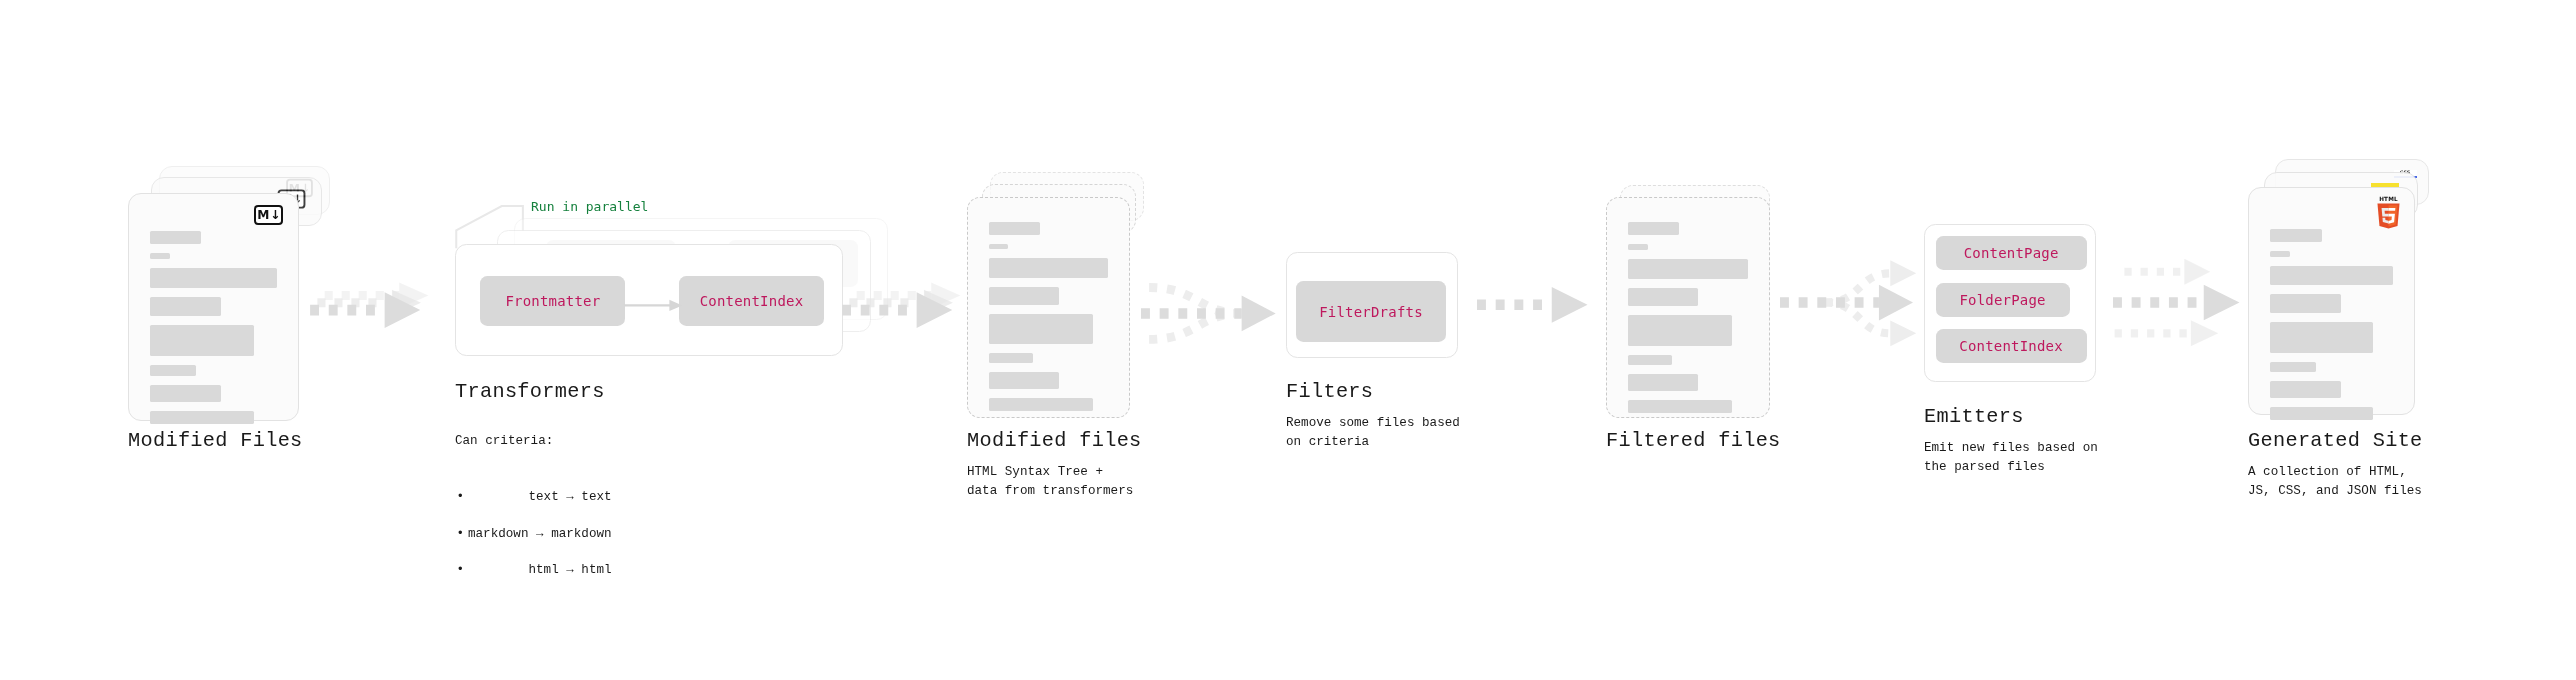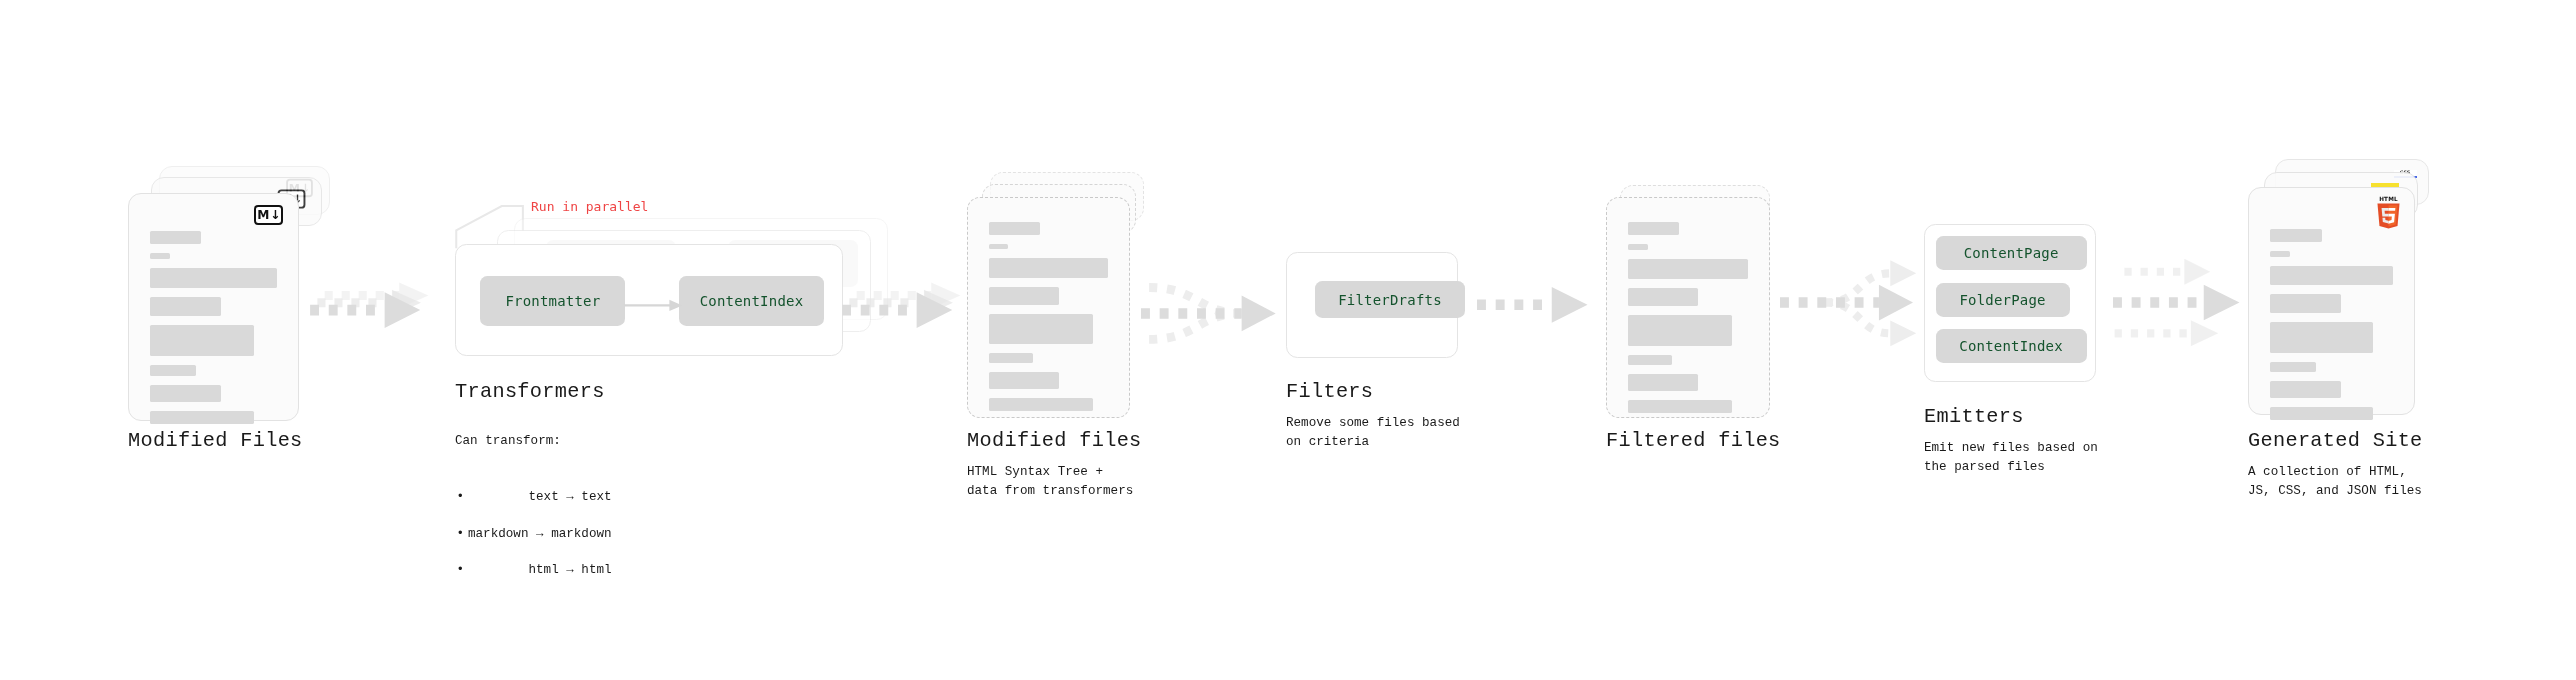--- a/index.html
+++ b/index.html
@@ -54,21 +54,21 @@
   
   .proc-box {
     position: absolute;
     border: 1.6px solid #e4e4e4;
     border-radius: 11.4px;
     background: #ffffff;
   }
   .chip {
     background: #d8d8d8;
     border-radius: 7.3px;
-    color: #14532d;
+    color: #be185d;
     display: flex; align-items: center; justify-content: center;
     font-size: 14px;
     letter-spacing: 0.2px;
     white-space: nowrap;
   }
 
   
   .caption { position: absolute; font-family: Liberation Mono, monospace; }
   .cap-title {
     font-size: 20.3px; color: #1a1a1a; letter-spacing: 0.3px; white-space: nowrap;
@@ -76,21 +76,21 @@
   .cap-sub {
     margin-top: 11.4px; font-size: 12.6px; color: #1a1a1a; line-height: 1.45;
     white-space: pre-line;
   }
   .cap-sub.list { margin-top: 10.6px; }
   .cap-sub ul { list-style: none; margin-top: 1.6px; }
   .cap-sub li { padding-left: 13px; position: relative; text-align: right; }
   .cap-sub li:before { content: "•"; position: absolute; left: 1.6px; }
 
   .parallel-lbl {
-    position: absolute; font-size: 13px; color: #ef4444; white-space: nowrap;
+    position: absolute; font-size: 13px; color: #15803d; white-space: nowrap;
   }
 
   svg.flow { position: absolute; overflow: visible; }
 </style>
 </head>
 <body>
 
 <div id="stage">
 
   <div class="doc-stack">
@@ -183,21 +183,21 @@
     <div class="chip" style="position:absolute;left:223px;top:31px;width:145px;height:50px;">ContentIndex</div>
   </div>
   <svg class="flow" style="left:622px; top:294px; width:98px; height:24.4px;" viewBox="0 0 120 30" width="98" height="24.4">
     <line x1="2" y1="14" x2="60" y2="14" stroke="#d6d6d6" stroke-width="3"></line>
     <polygon points="58,7 74,14 58,21" fill="#d6d6d6"></polygon>
   </svg>
 
   <div class="caption" style="left:455px; top:380px;">
     <div class="cap-title">Transformers</div>
     <div class="cap-sub list">
-      <div>Can transform:</div>
+      <div>Can criteria:</div>
       <ul>
         <li>text → text</li>
         <li>markdown → markdown</li>
         <li>html → html</li>
       </ul>
     </div>
   </div>
 
   <svg class="flow" style="left:842px; top:268px; width:146px; height:81px;" viewBox="0 0 180 100" width="146" height="81">
     <g>
@@ -239,21 +239,21 @@
   </div>
 
   <svg class="flow" style="left:1141px; top:258px; width:142px; height:110px;" viewBox="0 0 175 135" width="142" height="110">
     <path d="M 10 36 C 70 36 70 68 124 68" fill="none" stroke="#ededed" stroke-width="11" stroke-dasharray="10 12"></path>
     <path d="M 10 100 C 70 100 70 68 124 68" fill="none" stroke="#ededed" stroke-width="11" stroke-dasharray="10 12"></path>
     <line x1="0" y1="68" x2="124" y2="68" stroke="#dcdcdc" stroke-width="13" stroke-dasharray="11 12"></line>
     <polygon points="124,46 166,68 124,90" fill="#dcdcdc"></polygon>
   </svg>
 
   <div class="proc-box" style="left:1286px; top:252px; width:172px; height:106px;">
-    <div class="chip" style="position:absolute;left:28px;top:28px;width:150px;height:37px;text-align:right;">FilterDrafts</div>
+    <div class="chip" style="position:absolute;left:9px;top:28px;width:150px;height:61px;text-align:right;">FilterDrafts</div>
   </div>
   <div class="caption" style="left:1286px; top:380px;">
     <div class="cap-title">Filters</div>
     <div class="cap-sub">Remove some files based
 on criteria</div>
   </div>
 
   <svg class="flow" style="left:1477px; top:286px; width:130px; height:49px;" viewBox="0 0 160 60" width="130" height="49">
     <line x1="0" y1="23" x2="92" y2="23" stroke="#dcdcdc" stroke-width="13" stroke-dasharray="11 12"></line>
     <polygon points="92,1 136,23 92,45" fill="#dcdcdc"></polygon>

